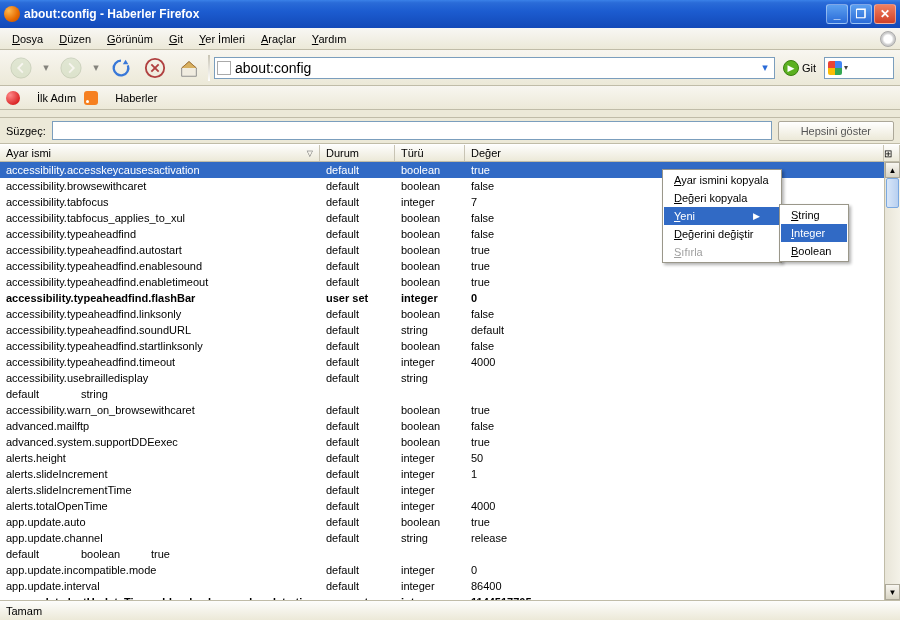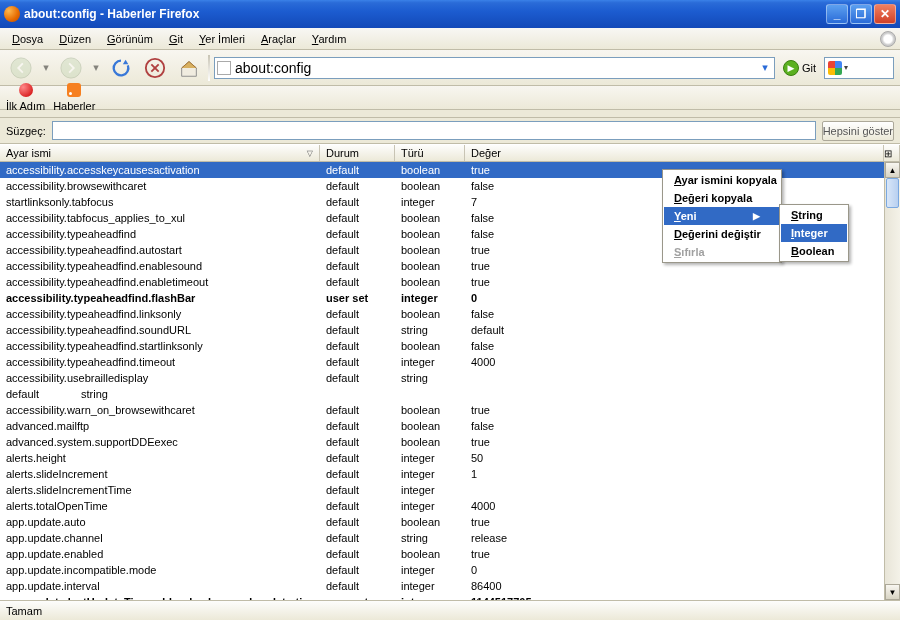--- a/index.html
+++ b/index.html
@@ -32,33 +32,33 @@
 .urlbar input { border:0; outline:0; flex:1; font-size:14px; }
 .urlbar .dd { width:14px; text-align:center; color:#2a6bd8; }
 .go { display:flex; align-items:center; gap:3px; padding:0 4px; }
 .go .goicon { width:16px; height:16px; border-radius:50%; background:#5bb020; border:1px solid #3a8010; display:flex; align-items:center; justify-content:center; color:white; font-size:9px; }
 .searchbar { width: 70px; height:22px; background:white; border:1px solid #7b9ebd; display:flex; align-items:center; padding: 0 3px; gap:2px; }
 .searchbar .gicon { width:14px; height:14px; background: conic-gradient(#4285f4 0 25%, #34a853 0 50%, #fbbc05 0 75%, #ea4335 0); border-radius:2px; }
 .searchbar .dd2 { font-size:8px; color:#444; }
 
 
 .bmbar { height: 24px; background: linear-gradient(#f8f6f0, #ece9d8); display:flex; align-items:center; padding: 0 6px; gap:8px; border-bottom:1px solid #c0bca8; }
-.bm { display:flex; align-items:center; gap:3px;flex-direction:column; }
+.bm { display:flex; align-items:center; gap:17px; }
 .bm .bicon { width:14px; height:14px; }
 .bicon.red { background: radial-gradient(circle at 30% 30%, #f88, #c00); border-radius:50%; }
 .bicon.rss { background: #f68020; border-radius:3px; position:relative; }
 .bicon.rss::after { content:""; position:absolute; left:2px; bottom:2px; width:3px; height:3px; background:white; border-radius:50%; }
 
 
 .gap { height: 8px; background:#ece9d8; border-bottom:1px solid #c0bca8; }
 
 
 .filterrow { height: 26px; background:#ece9d8; display:flex; align-items:center; padding:2px 6px; gap:6px; border-bottom:1px solid #c0bca8; }
 .filterrow input { flex:1; height:19px; border:1px solid #7b9ebd; background:white; padding:0 3px; font-size:11px; }
-.showall { height:20px; padding:0 0; background: linear-gradient(#fff,#ece9d8); border:1px solid #aca899; border-radius:2px; color:#555; }
+.showall { height:20px; padding:0 22px; background: linear-gradient(#fff,#ece9d8); border:1px solid #aca899; border-radius:2px; color:#555; }
 
 
 .thead { height: 18px; background: linear-gradient(#fdfdfc, #ece9d8); display:flex; border-bottom:1px solid #c0bca8; border-top:1px solid #fff; }
 .th { border-right: 1px solid #c8c4b4; padding: 2px 6px; display:flex; align-items:center; }
 .col-name { width: 320px; }
 .col-stat { width: 75px; }
 .col-type { width: 70px; }
 .col-val  { flex: 1; }
 .th .sort { margin-left:auto; font-size:8px; color:#666; }
 .th.end { width:16px; padding:0; text-align:center; font-size:10px; }
@@ -201,21 +201,21 @@
         <div class="cell col-type">boolean</div>
         <div class="cell col-val">true</div>
       </div>
       <div class="row">
         <div class="cell col-name">accessibility.browsewithcaret</div>
         <div class="cell col-stat">default</div>
         <div class="cell col-type">boolean</div>
         <div class="cell col-val">false</div>
       </div>
       <div class="row">
-        <div class="cell col-name">startlinksonly.tabfocus</div>
+        <div class="cell col-name">accessibility.tabfocus</div>
         <div class="cell col-stat">default</div>
         <div class="cell col-type">integer</div>
         <div class="cell col-val">7</div>
       </div>
       <div class="row">
         <div class="cell col-name">accessibility.tabfocus_applies_to_xul</div>
         <div class="cell col-stat">default</div>
         <div class="cell col-type">boolean</div>
         <div class="cell col-val">false</div>
       </div>
@@ -331,21 +331,20 @@
         <div class="cell col-type">boolean</div>
         <div class="cell col-val">true</div>
       </div>
       <div class="row">
         <div class="cell col-name">app.update.channel</div>
         <div class="cell col-stat">default</div>
         <div class="cell col-type">string</div>
         <div class="cell col-val">release</div>
       </div>
       <div class="row">
-        <div class="cell col-name">app.update.enabled</div>
         <div class="cell col-stat">default</div>
         <div class="cell col-type">boolean</div>
         <div class="cell col-val">true</div>
       </div>
       <div class="row">
         <div class="cell col-name">app.update.incompatible.mode</div>
         <div class="cell col-stat">default</div>
         <div class="cell col-type">integer</div>
         <div class="cell col-val">0</div>
       </div>
@@ -364,21 +363,21 @@
     </div>
   <div class="scrollbar">
     <div class="sb-btn">▲</div>
     <div class="sb-track">
         <div class="sb-thumb"></div>
       </div>
     <div class="sb-btn">▼</div>
   </div>
 
   <div class="ctxwrap" style="left:662px; top:7px;">
-    <div class="ctxmenu" style="width:120px; position:relative;font-weight:bold;">
+    <div class="ctxmenu" style="width:120px; position:relative;">
       <div id="ctxitems">
           <div class="ci">
             <span><u>A</u>yar ismini kopyala</span>
           </div>
           <div class="ci">
             <span><u>D</u>eğeri kopyala</span>
           </div>
           <div class="ci hi">
             <span><u>Y</u>eni</span>
             <span class="arrow">▶</span>

